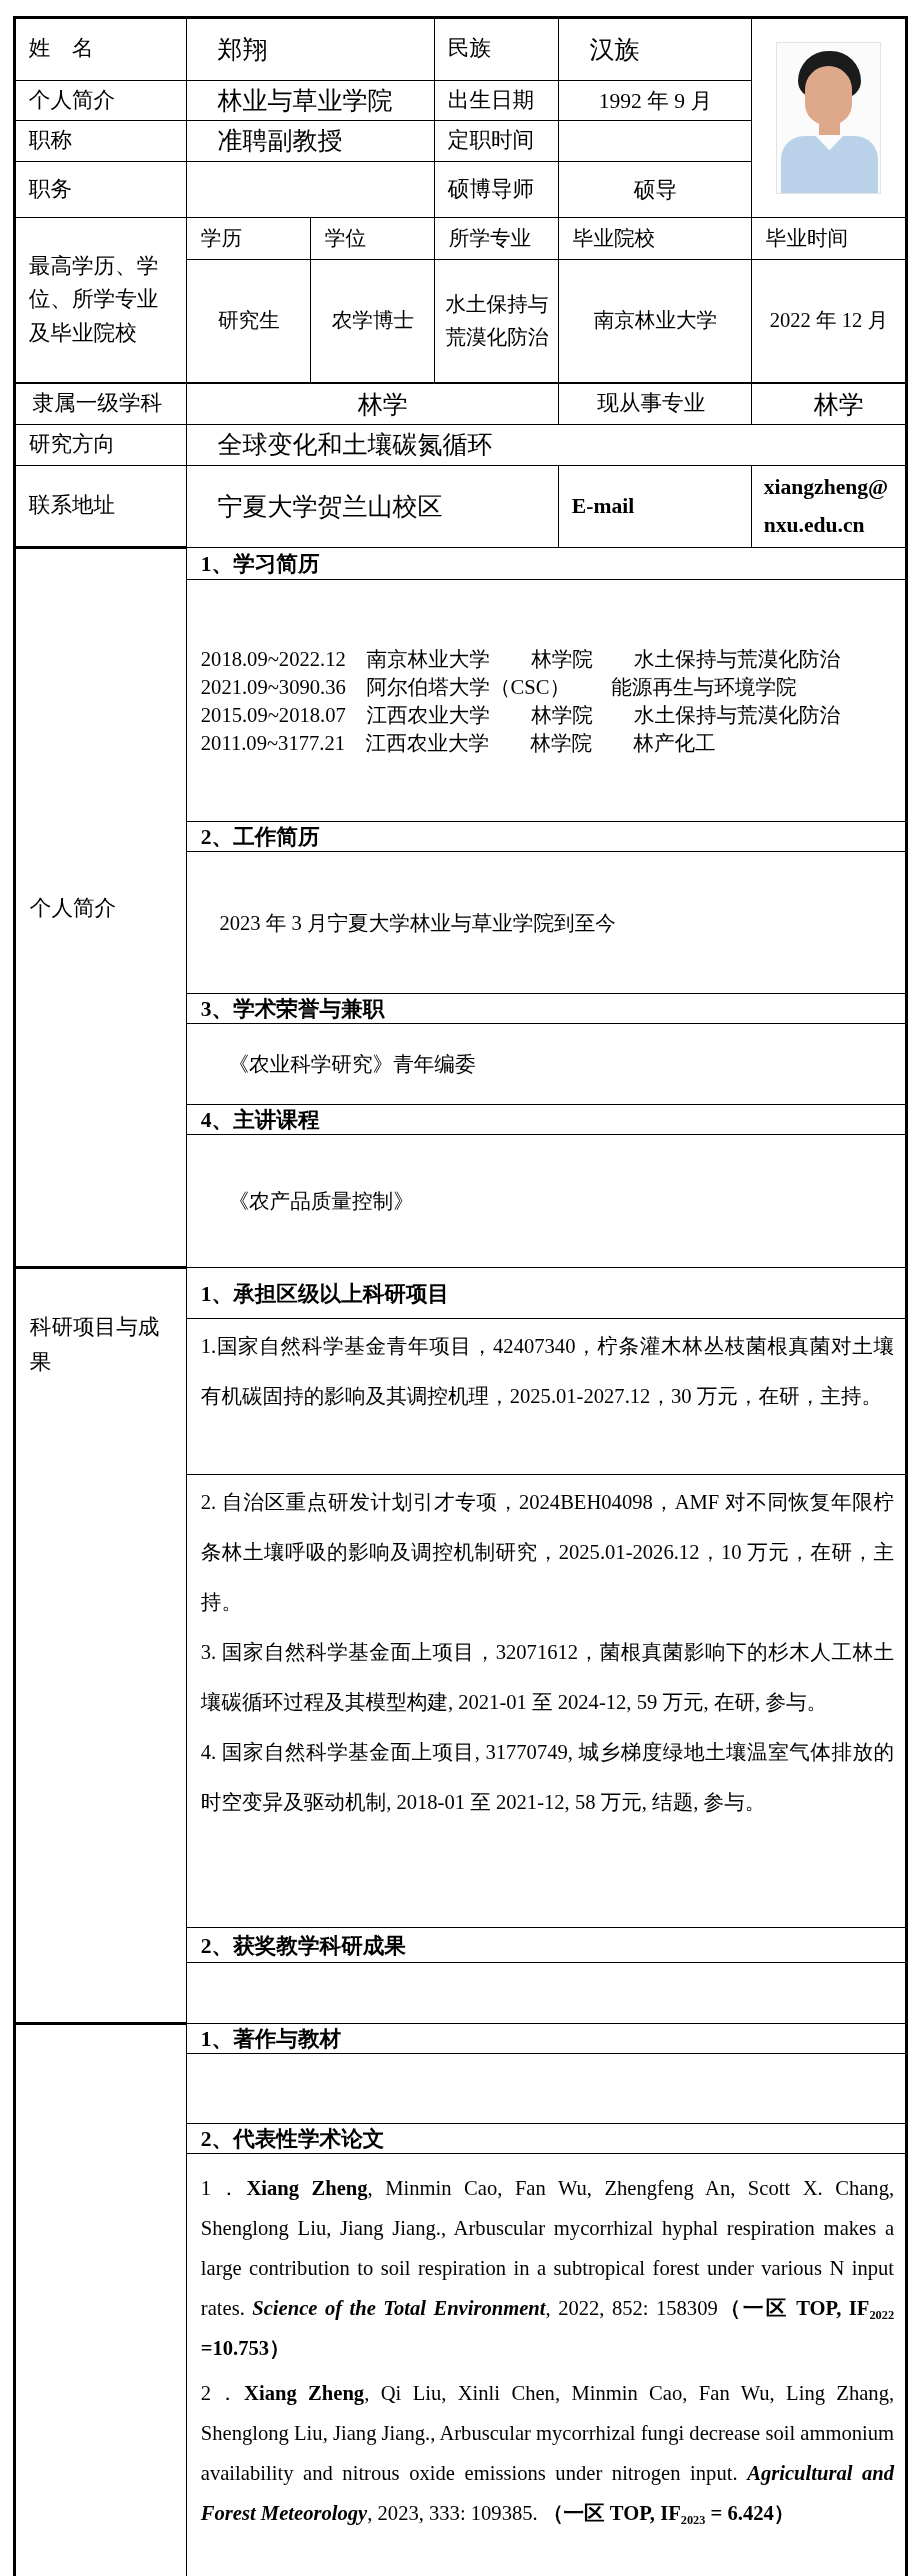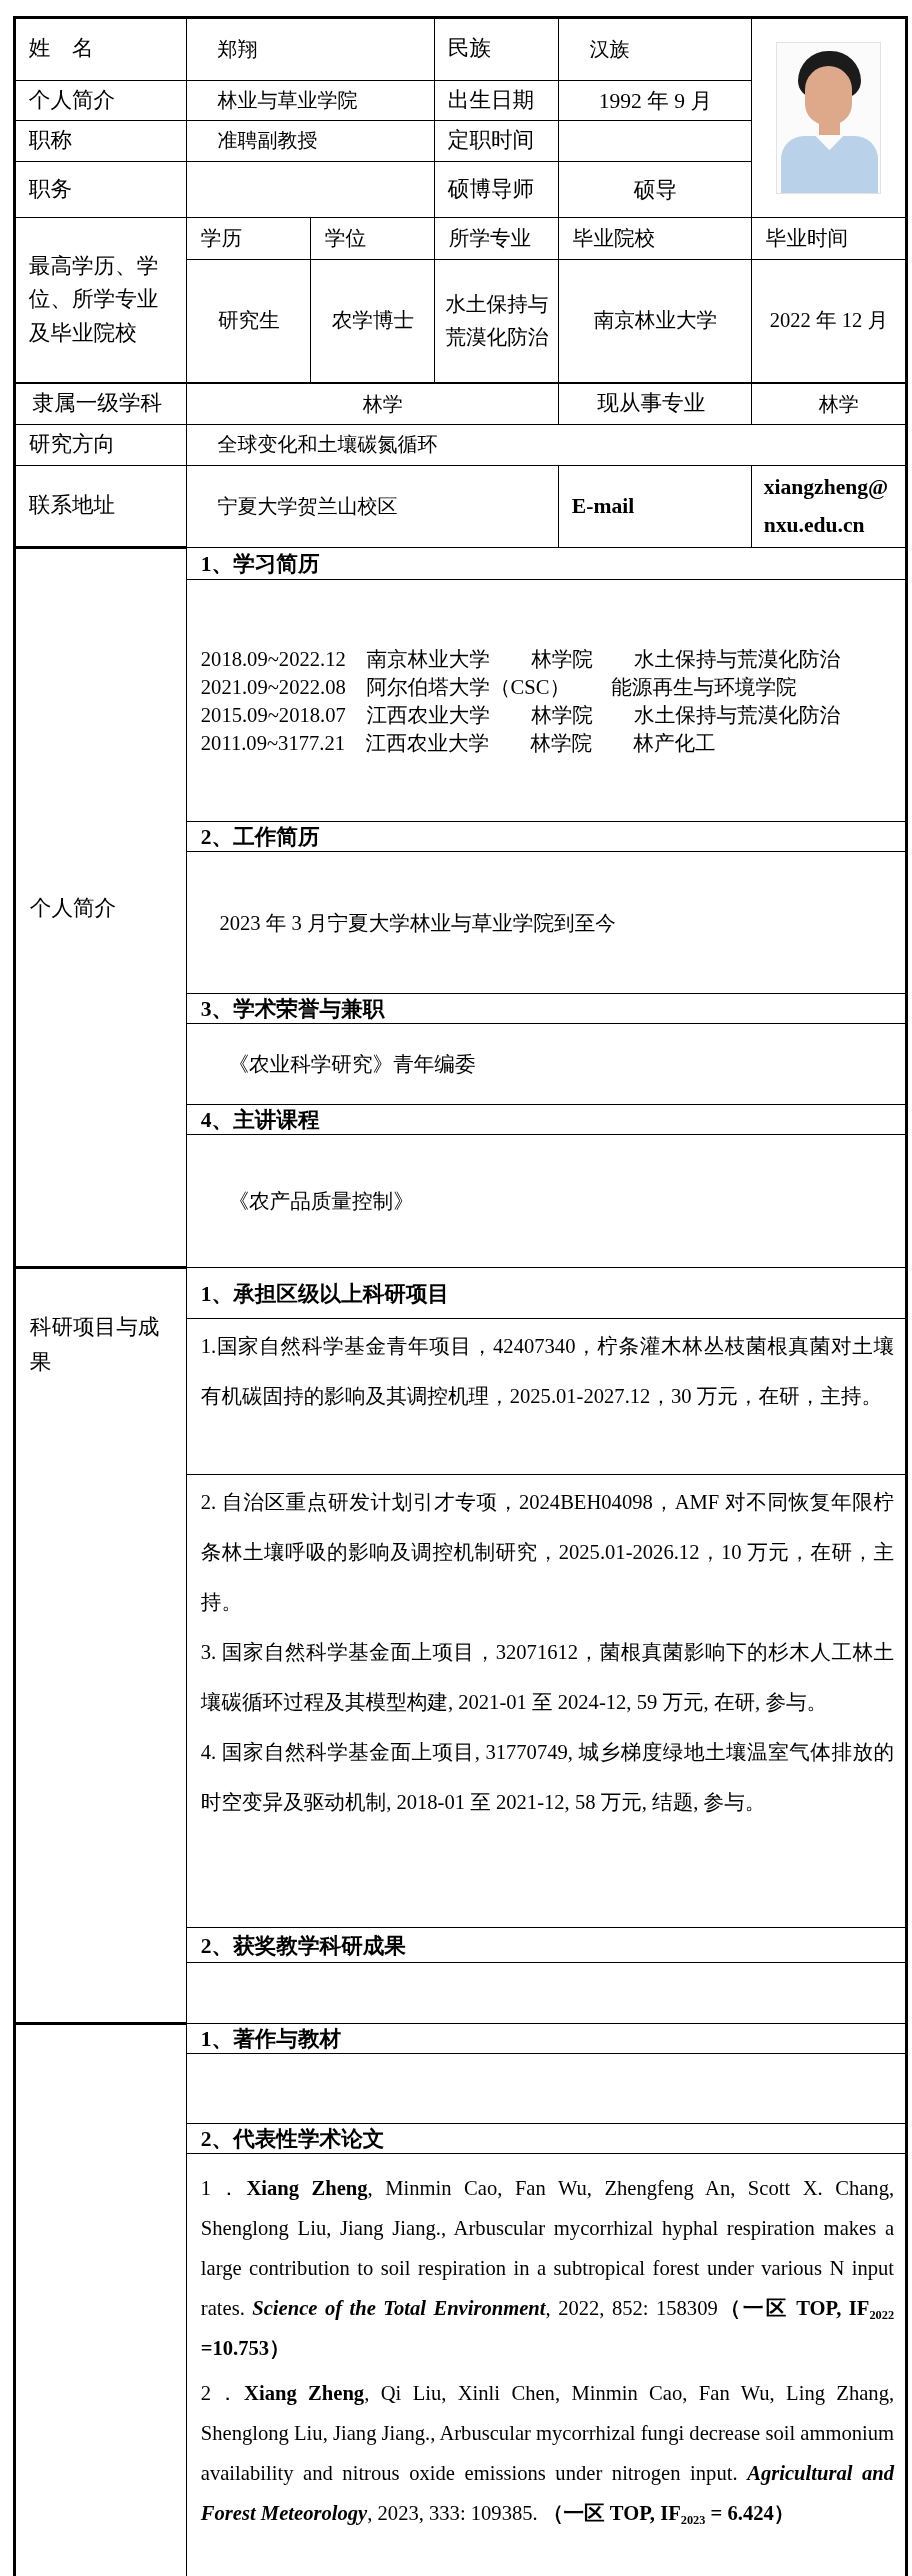--- a/index.html
+++ b/index.html
@@ -12,21 +12,21 @@
     margin:15.5px 0 0 13.4px;width:891px;
     border:3.1px solid #000;
   }
   td{border:1px solid #000;padding:0;vertical-align:middle;overflow:hidden;word-break:break-word;}
   
   tr.sec > td{border-top:3.1px solid #000;}
   tr.hdr > td.c{border-top:1.5px solid #000;border-bottom:1.5px solid #000;}
   tr.t4 > td{border-top:2.1px solid #000;text-align:center;}
   
   .lbl{font-size:21.6px;line-height:1.55;padding:3.1px 20.6px 3.1px 12.4px;}
-  .val{font-size:20px;padding:3.1px 10.3px 3.1px 30px;}
+  .val{font-size:25px;padding:3.1px 10.3px 3.1px 30px;}
   .valc{font-size:21.6px;text-align:center;padding:3.1px 7.2px;}
   .subhdr{font-size:21.6px;font-weight:bold;padding:0 10.3px 0 13.4px;}
   .content{font-size:20.6px;padding:0 11.3px 0 13.4px;}
   .eduhead{font-size:20.6px;padding:2.1px 3.1px 2.1px 13.4px;}
   .eduval{font-size:20.6px;text-align:center;line-height:1.62;padding:2.1px 8.2px;}
   .email{font-weight:bold;font-size:21.6px;word-break:break-all;padding:3.1px 8.2px 3.1px 11.3px;line-height:1.75;}
   .seclabel{font-size:21.6px;line-height:1.6;padding:3.1px 21.6px 3.1px 13.4px;}
   .seclabel.top{vertical-align:top;}
   
   .edu-list{display:flex;flex-direction:column;justify-content:center;height:100%;}
@@ -130,21 +130,21 @@
   </tr>
 
   <tr class="sec hdr" style="height:32px">
     <td class="seclabel" rowspan="8">个人简介</td>
     <td class="subhdr c" colspan="5">1、学习简历</td>
   </tr>
   <tr style="height:242px">
     <td class="content" colspan="5">
       <div class="edu-list">
             <div class="edu-line">2018.09~2022.12　南京林业大学　　林学院　　水土保持与荒漠化防治</div>
-            <div class="edu-line">2021.09~2022.08　阿尔伯塔大学（CSC）　　能源再生与环境学院</div>
+            <div class="edu-line">2021.09~3090.36　阿尔伯塔大学（CSC）　　能源再生与环境学院</div>
             <div class="edu-line">2015.09~2018.07　江西农业大学　　林学院　　水土保持与荒漠化防治</div>
             <div class="edu-line">2011.09~3177.21　江西农业大学　　林学院　　林产化工</div>
           </div>
     </td>
   </tr>
   <tr class="hdr" style="height:30px">
     <td class="subhdr c" colspan="5">2、工作简历</td>
   </tr>
   <tr style="height:142px">
     <td class="content" colspan="5" style="padding-left:32px">2023 年 3 月宁夏大学林业与草业学院到至今</td>

